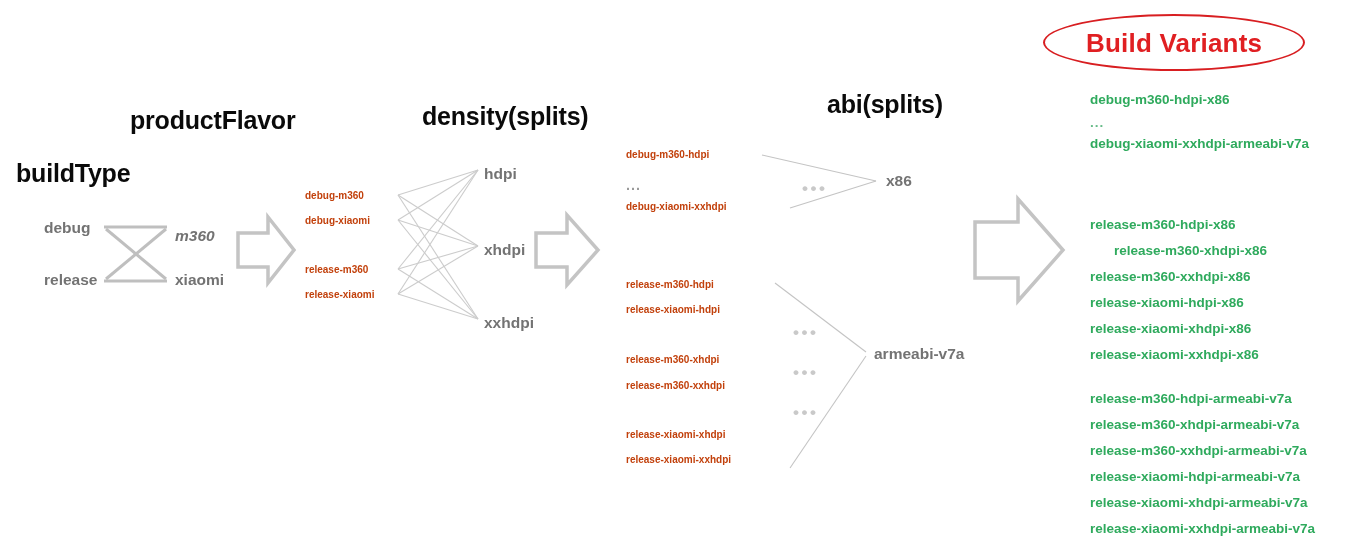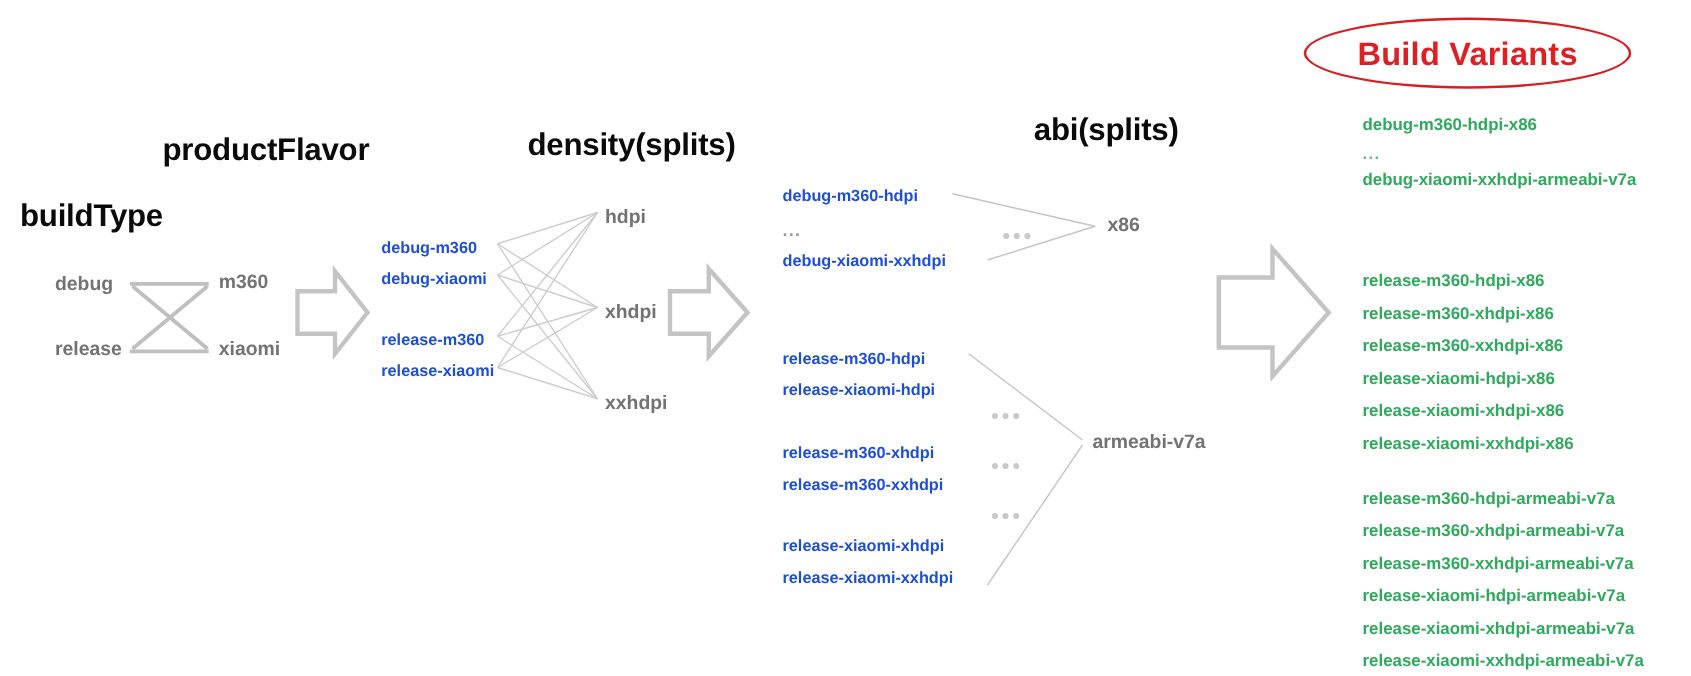--- a/index.html
+++ b/index.html
@@ -36,22 +36,22 @@
     color: #0a0a0a;
     letter-spacing: -0.2px;
   }
   .lbl-dark {
     font-weight: bold;
     font-size: 15.5px;
     color: #737373;
   }
   .lbl-gray {
     font-weight: bold;
-    font-size: 13px;
-    color: #1d4ed8;
+    font-size: 10px;
+    color: #c2410c;
   }
   .lbl-green {
     font-weight: bold;
     font-size: 13.5px;
     color: #2faa5d;
   }
   .ell-gray {
     font-weight: bold;
     font-size: 14.5px;
     color: #9a9a9a;
@@ -138,21 +138,21 @@
   </svg>
 
   <div class="node stage-title" style="left:16px; top:161px;">buildType</div>
   <div class="node stage-title" style="left:130px; top:108px;">productFlavor</div>
   <div class="node stage-title" style="left:422px; top:104px;">density(splits)</div>
   <div class="node stage-title" style="left:827px; top:92px;">abi(splits)</div>
 
   <div class="node lbl-dark" style="left:44px; top:220px;">debug</div>
   <div class="node lbl-dark" style="left:44px; top:272px;">release</div>
 
-  <div class="node lbl-dark" style="left:175px; top:218px;">m360</div>
+  <div class="node lbl-dark" style="left:175px; top:228px;font-style:italic;">m360</div>
   <div class="node lbl-dark" style="left:175px; top:272px;">xiaomi</div>
 
   <div class="node lbl-gray" style="left:305px; top:191px;">debug-m360</div>
   <div class="node lbl-gray" style="left:305px; top:216px;">debug-xiaomi</div>
   <div class="node lbl-gray" style="left:305px; top:265px;">release-m360</div>
   <div class="node lbl-gray" style="left:305px; top:290px;">release-xiaomi</div>
 
   <div class="node lbl-dark" style="left:484px; top:166px;">hdpi</div>
   <div class="node lbl-dark" style="left:484px; top:242px;">xhdpi</div>
   <div class="node lbl-dark" style="left:484px; top:315px;">xxhdpi</div>
@@ -180,21 +180,21 @@
   <div class="variants-title" style="left:1086px; top:28px;">Build Variants</div>
 
   <div class="variant-col" style="left:1090px; top:92px;">
     <span class="lbl-green" style="margin-bottom:8px;">debug-m360-hdpi-x86</span>
     <span class="lbl-green" style="margin-bottom:6px; color:#66bb88; letter-spacing:1px;">...</span>
     <span class="lbl-green">debug-xiaomi-xxhdpi-armeabi-v7a</span>
   </div>
 
   <div class="variant-col" style="left:1090px; top:217px;">
     <span class="lbl-green" style="margin-bottom:11px;">release-m360-hdpi-x86</span>
-    <span class="lbl-green" style="margin-bottom:11px;">release-m360-xhdpi-x86</span>
+    <span class="lbl-green" style="margin-bottom:11px;margin-left:24px;">release-m360-xhdpi-x86</span>
     <span class="lbl-green" style="margin-bottom:11px;">release-m360-xxhdpi-x86</span>
     <span class="lbl-green" style="margin-bottom:11px;">release-xiaomi-hdpi-x86</span>
     <span class="lbl-green" style="margin-bottom:11px;">release-xiaomi-xhdpi-x86</span>
     <span class="lbl-green">release-xiaomi-xxhdpi-x86</span>
   </div>
 
   <div class="variant-col" style="left:1090px; top:391px;">
     <span class="lbl-green" style="margin-bottom:11px;">release-m360-hdpi-armeabi-v7a</span>
     <span class="lbl-green" style="margin-bottom:11px;">release-m360-xhdpi-armeabi-v7a</span>
     <span class="lbl-green" style="margin-bottom:11px;">release-m360-xxhdpi-armeabi-v7a</span>

